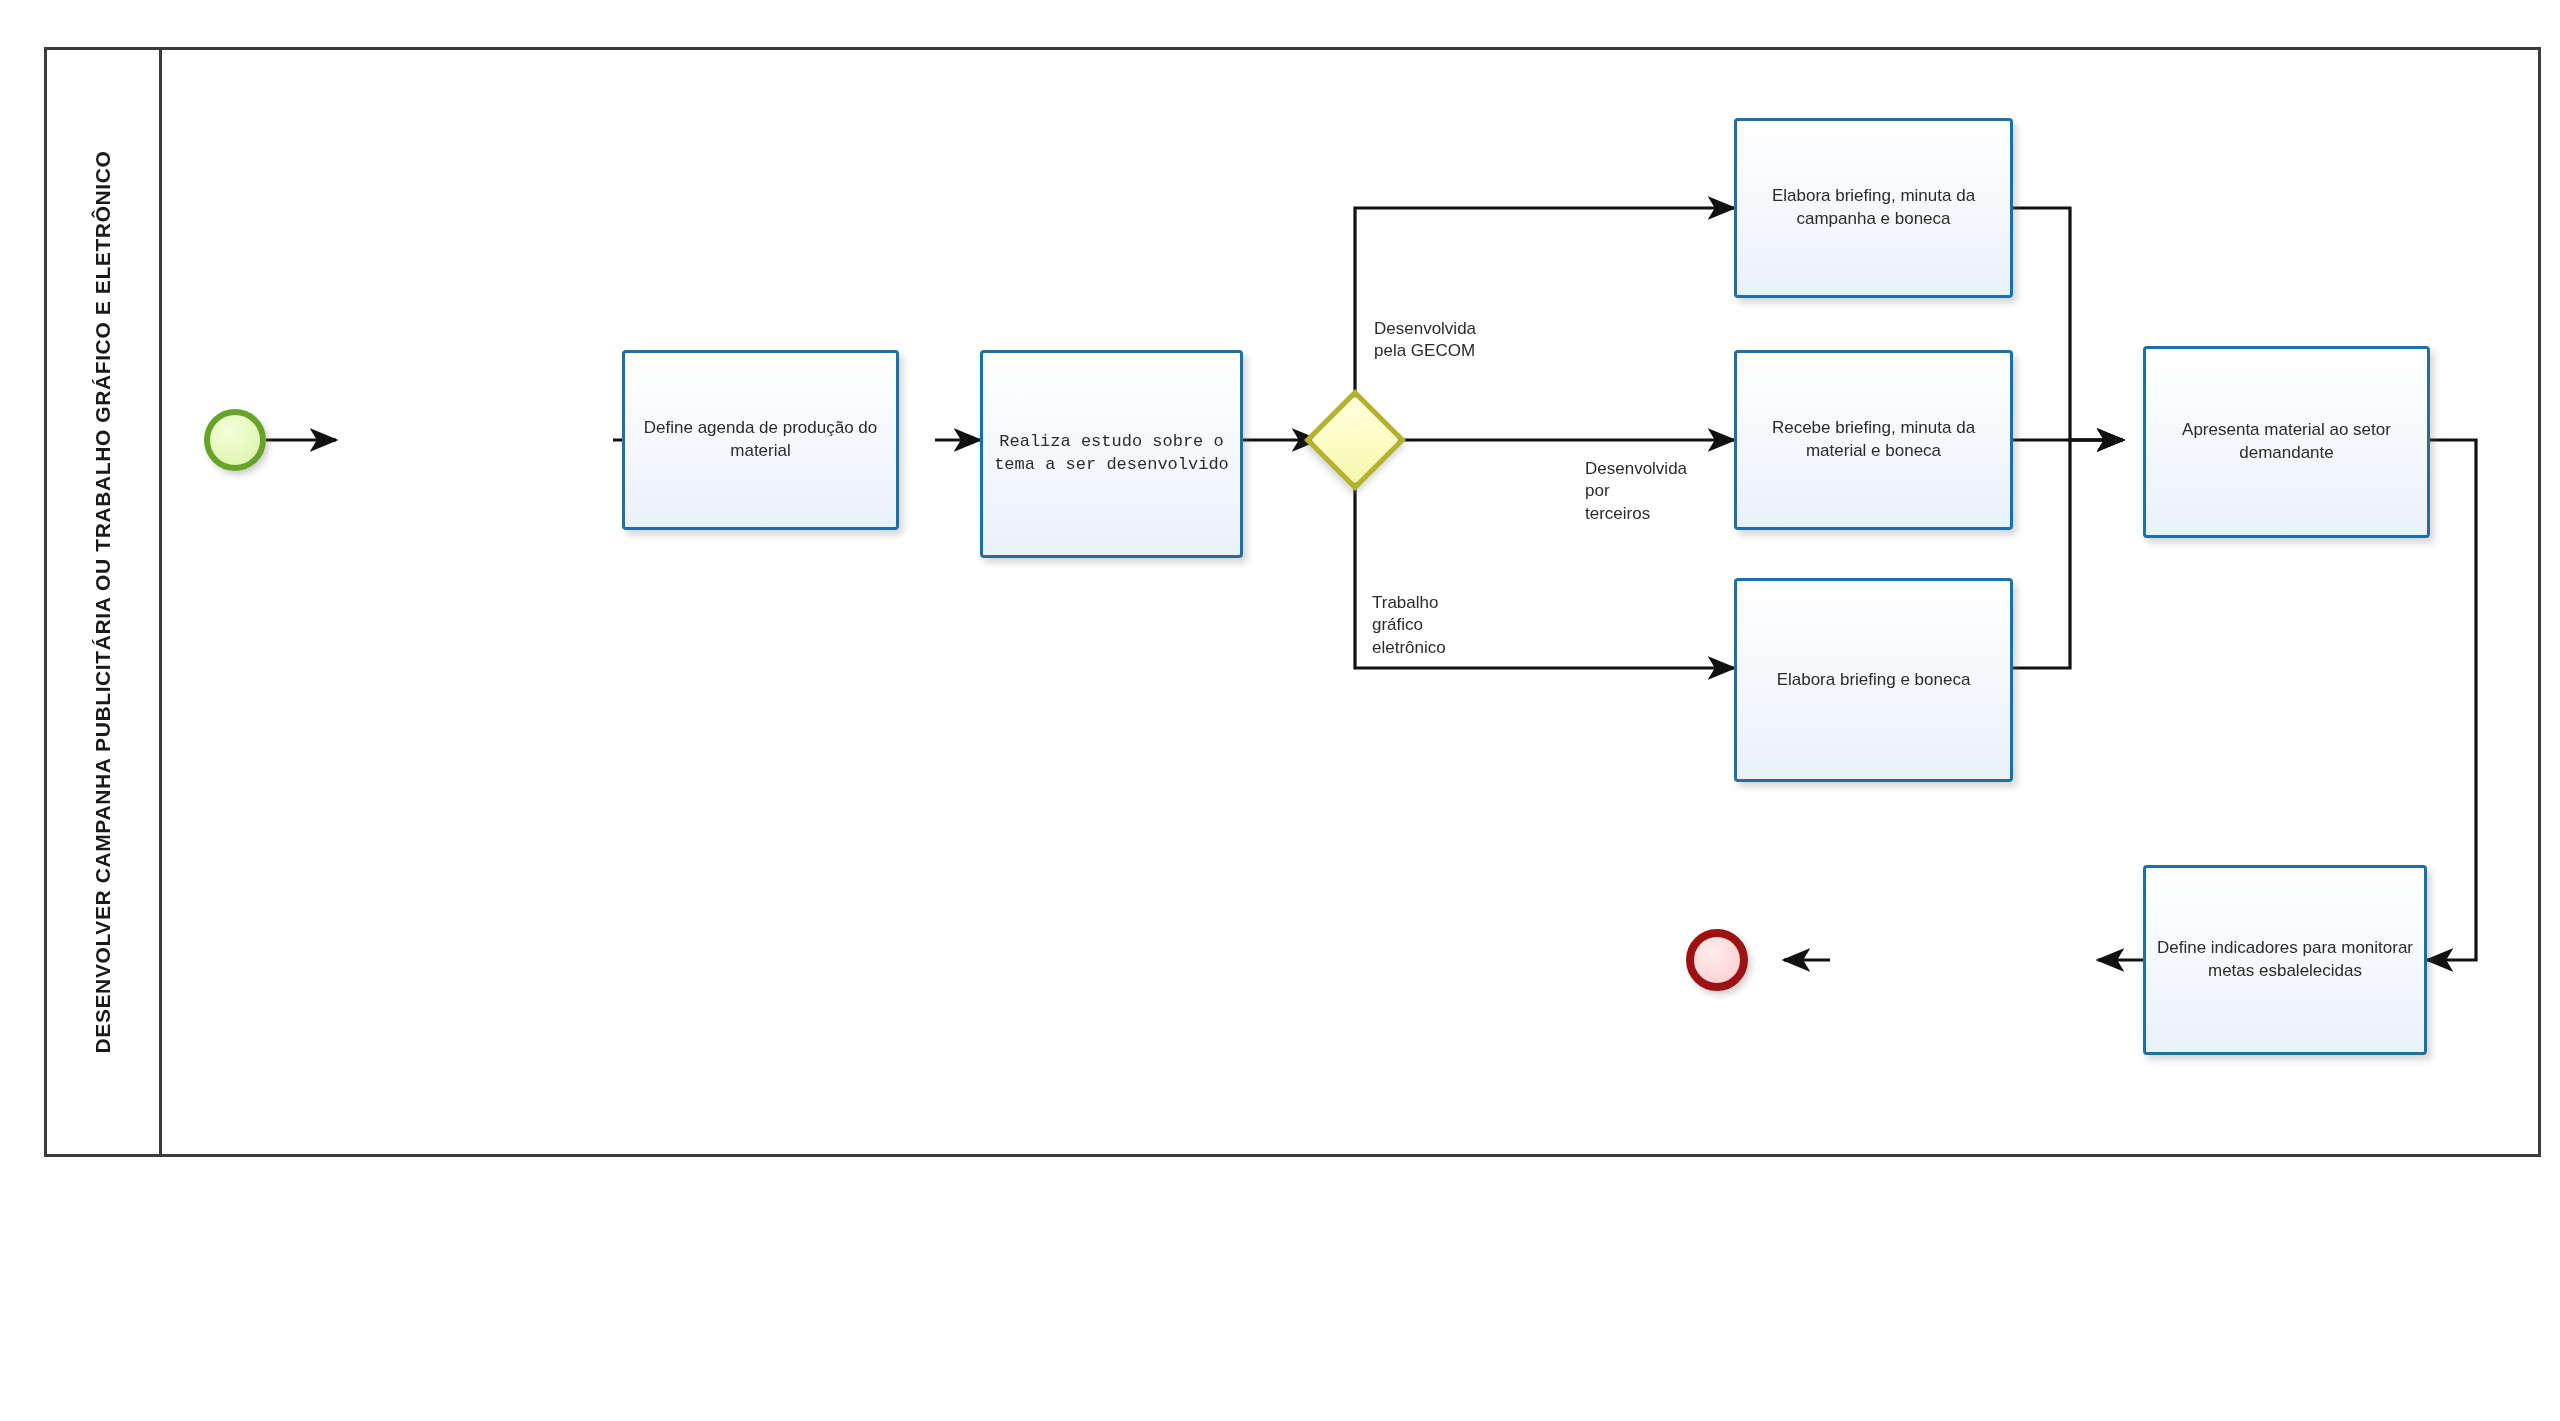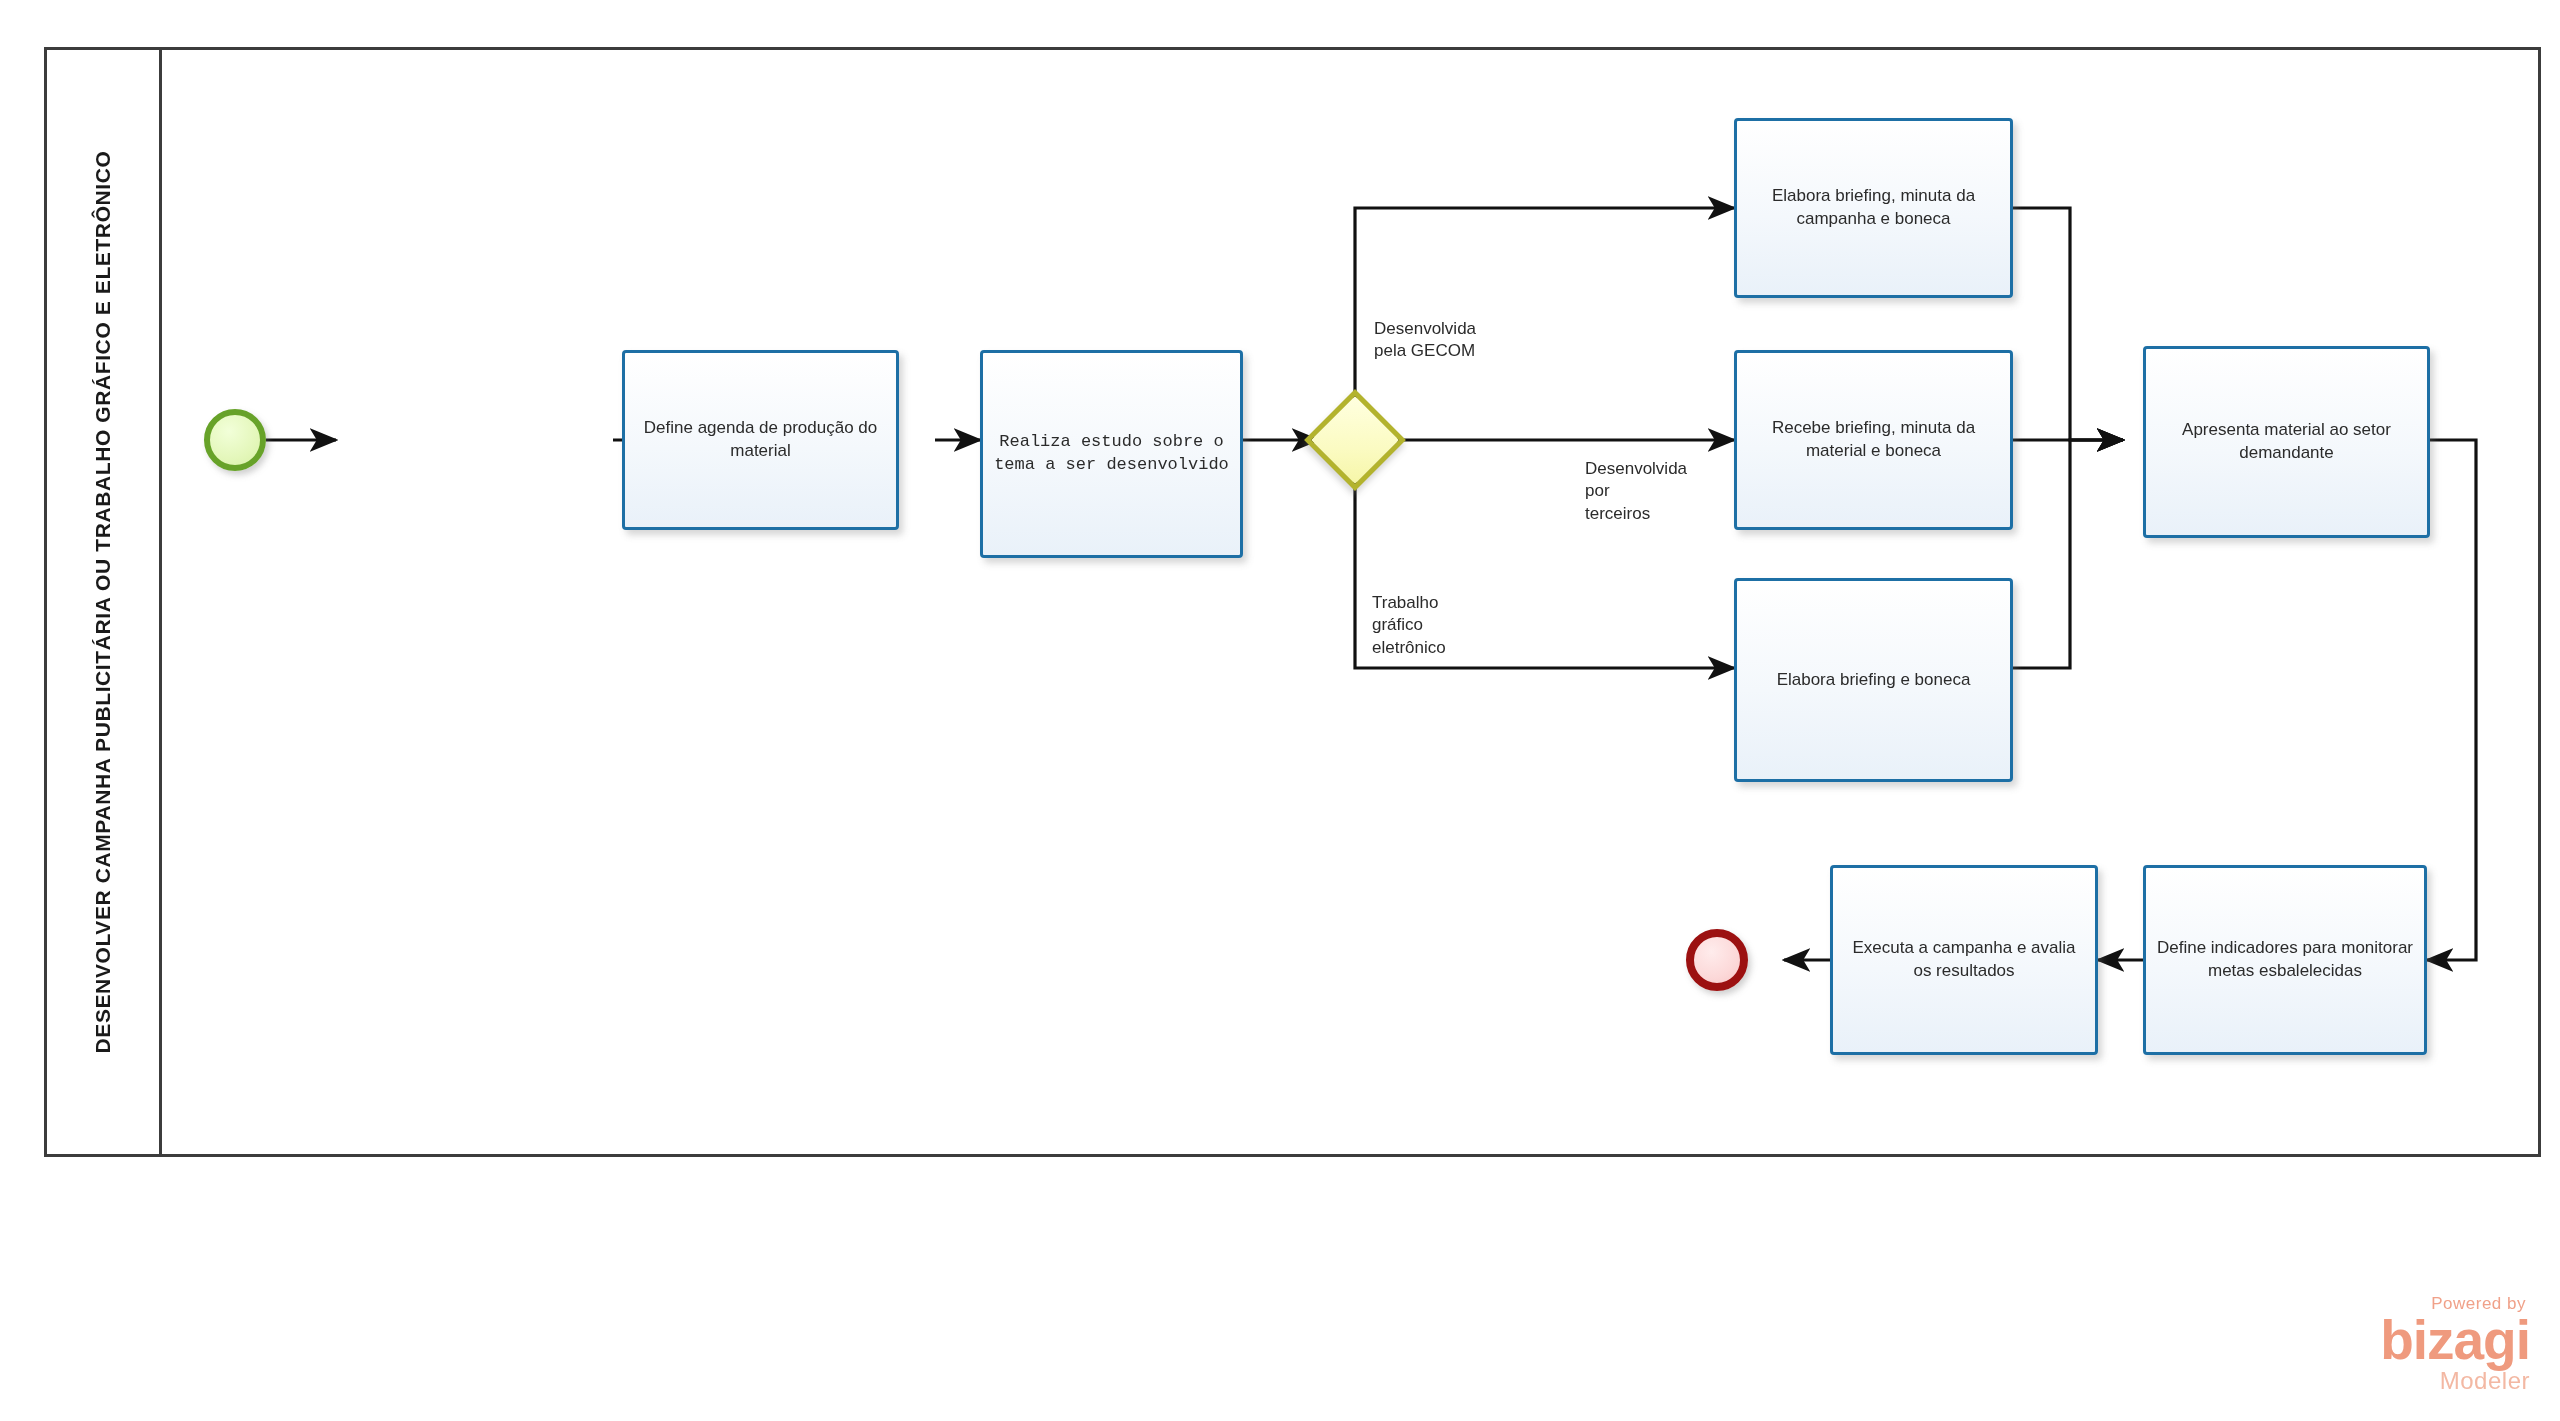--- a/index.html
+++ b/index.html
@@ -230,36 +230,28 @@
   </div>
 
   <div class="task" style="left:2143px; top:346px; width:287px; height:192px;">
     <span>Apresenta material ao setor demandante</span>
   </div>
 
   <div class="task" style="left:2143px; top:865px; width:284px; height:190px;">
     <span>Define indicadores para monitorar metas esbalelecidas</span>
   </div>
 
-  <div class="task" style="left:1830px; top:865px; width:268px; height:190px;">
-    <span>Executa a campanha e avalia os resultados</span>
-  </div>
 
   <div class="event end" style="left:1686px; top:929px;"></div>
 
   <div class="flow-label" style="left:1374px; top:318px;">Desenvolvida
 pela GECOM</div>
 
   <div class="flow-label" style="left:1585px; top:458px;">Desenvolvida
 por
 terceiros</div>
 
   <div class="flow-label" style="left:1372px; top:592px;">Trabalho
  gráfico
 eletrônico</div>
 
-  <div class="watermark">
-    <div class="wm-powered">Powered by</div>
-    <div class="wm-bizagi">bizagi</div>
-    <div class="wm-modeler">Modeler</div>
-  </div>
 
 </div>
 
 </body></html>

